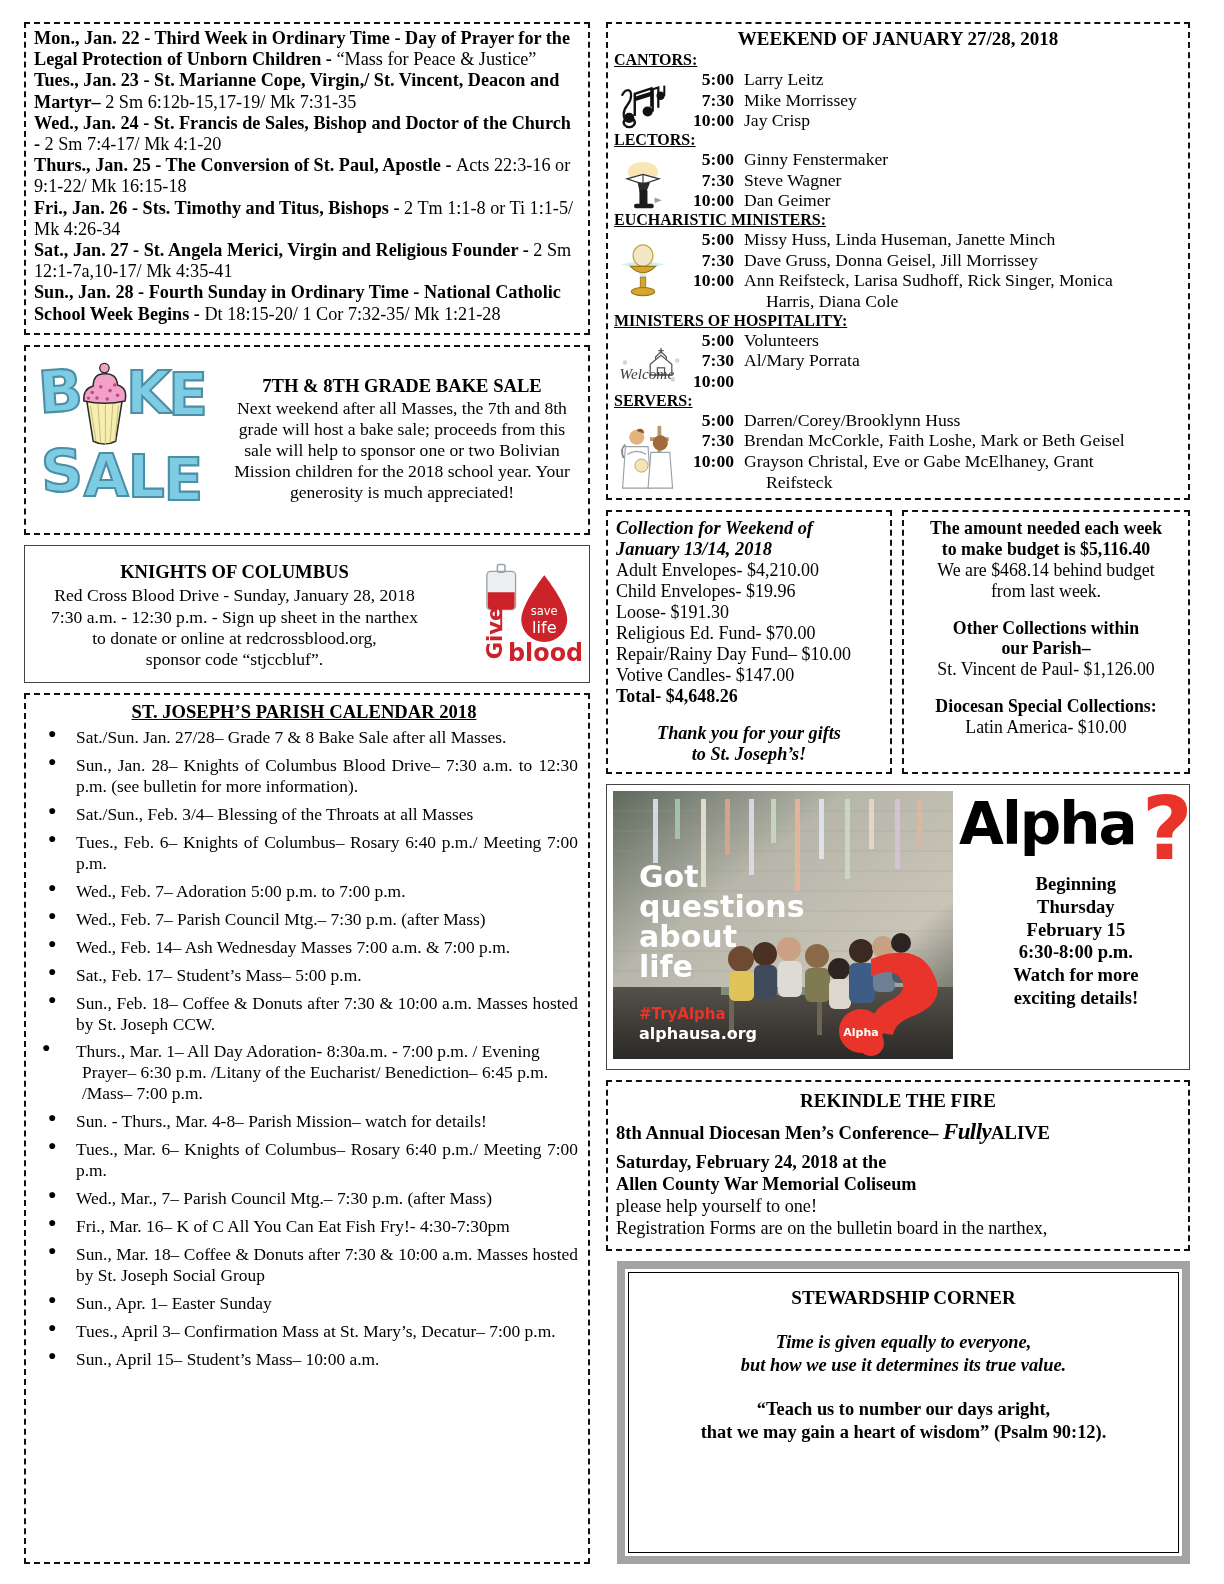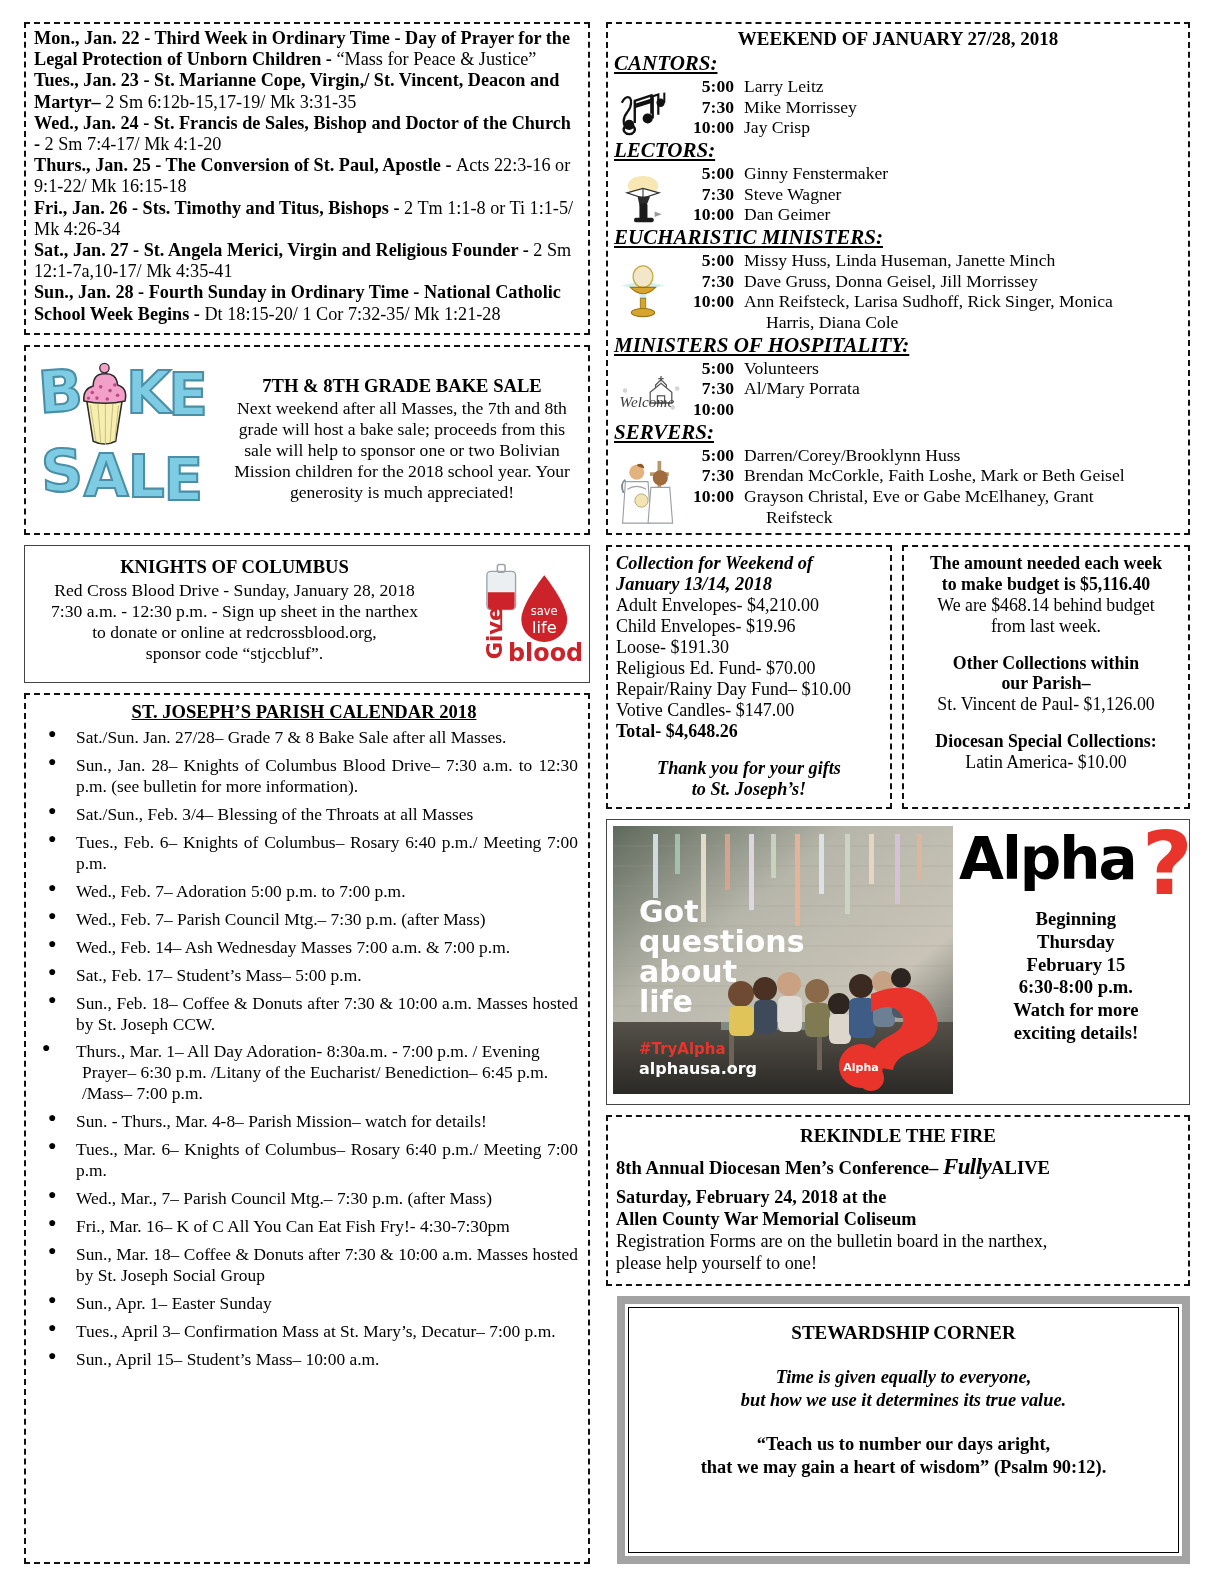--- a/index.html
+++ b/index.html
@@ -65,21 +65,21 @@
   }
   .reading .day { font-weight: bold; }
 
   
   .bake-wrap { display: flex; align-items: center; gap: 4px; }
   .bake-art { width: 188px; flex: 0 0 188px; }
   .bake-txt { flex: 1; font-size: 17.6px; line-height: 1.19; text-align: center; }
   .bake-head { font-weight: bold; font-size: 18.6px; margin-bottom: 1px; }
 
   
-  .koc-wrap { display: flex; align-items: flex-start; gap: 37px; }
+  .koc-wrap { display: flex; align-items: flex-end; gap: 37px; }
   .koc-txt { flex: 1; text-align: center; font-size: 17.6px; line-height: 1.2; }
   .koc-head { font-weight: bold; font-size: 18.6px; margin-bottom: 2px; }
   .koc-art { width: 108px; flex: 0 0 108px; }
 
   
   .cal-head {
     font-weight: bold; font-size: 18.6px; text-align: center;
     text-decoration: underline; margin: 2px 0 4px 0;
   }
   .cal-list { list-style: none; margin: 0; padding: 0; }
@@ -98,22 +98,22 @@
     left: 18px;
     top: -1px;
     font-size: 14px;
   }
   .cal-list li.nojust { text-align: left; }
   .cal-list li.ind2 { padding-left: 52px; text-indent: -6px; }
 
   
   .min-title { font-weight: bold; font-size: 19px; text-align: center; margin-bottom: 1px; }
   .grp-head {
-    font-weight: bold; font-size: 21px;
-    text-decoration: underline; margin-top: 0px; font-style: italic;
+    font-weight: bold; font-size: 16px;
+    text-decoration: underline; margin-top: 0px;
   }
   .grp-body { position: relative; min-height: 10px; }
   .grp-icon {
     position: absolute; left: 2px; top: 12px; width: 58px;
   }
   .mrow { font-size: 17.6px; line-height: 1.175; padding-left: 68px; display: flex; }
   .mrow .tm { font-weight: bold; width: 62px; flex: 0 0 62px; text-align: right; padding-right: 10px; box-sizing: border-box;}
   .mrow .nm { flex: 1; }
   .mrow .nm .cont { display: block; padding-left: 22px; }
 
@@ -161,21 +161,21 @@
 </head>
 <body>
 
 <div class="page">
 
   <div class="col-left">
 
     <div class="dashbox" style="padding-bottom:8px;">
       <div id="scripture-list">
           <div class="reading"><span class="day">Mon.,  Jan. 22 - Third Week in Ordinary Time - Day of Prayer for the Legal Protection of Unborn Children - </span><span>“Mass for Peace &amp; Justice”</span></div>
-          <div class="reading"><span class="day">Tues., Jan. 23 - St. Marianne Cope, Virgin,/ St. Vincent, Deacon and Martyr– </span><span>2 Sm 6:12b-15,17-19/ Mk 3:31-35</span></div>
+          <div class="reading"><span class="day">Tues., Jan. 23 - St. Marianne Cope, Virgin,/ St. Vincent, Deacon and Martyr– </span><span>2 Sm 6:12b-15,17-19/ Mk 7:31-35</span></div>
           <div class="reading"><span class="day">Wed., Jan. 24 - St. Francis de Sales, Bishop and Doctor of the Church - </span><span>2 Sm 7:4-17/ Mk 4:1-20</span></div>
           <div class="reading"><span class="day">Thurs., Jan. 25 - The Conversion of St. Paul, Apostle - </span><span>Acts 22:3-16 or 9:1-22/ Mk 16:15-18</span></div>
           <div class="reading"><span class="day">Fri., Jan. 26 - Sts. Timothy and Titus, Bishops - </span><span>2 Tm 1:1-8 or Ti 1:1-5/ Mk 4:26-34</span></div>
           <div class="reading"><span class="day">Sat., Jan. 27 - St. Angela Merici, Virgin and Religious Founder - </span><span>2 Sm 12:1-7a,10-17/ Mk 4:35-41</span></div>
           <div class="reading"><span class="day">Sun., Jan. 28 - Fourth Sunday in Ordinary Time - National Catholic School Week Begins - </span><span>Dt 18:15-20/ 1 Cor 7:32-35/ Mk 1:21-28</span></div>
         </div>
     </div>
 
     <div class="dashbox" style="padding:8px 8px 10px 6px;">
       <div class="bake-wrap">
@@ -557,22 +557,22 @@
       </div>
     </div>
 
     <div class="dashbox" style="padding:8px 8px 10px 8px;">
       <div class="rk-head">REKINDLE THE FIRE</div>
       <div class="rk-line b" style="font-size:18.6px;">
         <span>8th Annual Diocesan Men’s Conference– </span><span class="script">Fully</span><span>ALIVE</span>
       </div>
       <div class="rk-line b" style="margin-top:6px;">Saturday, February 24, 2018 at the</div>
       <div class="rk-line b">Allen County War Memorial Coliseum</div>
+      <div class="rk-line">please help yourself to one!</div>
       <div class="rk-line">Registration Forms are on the bulletin board in the narthex,</div>
-      <div class="rk-line">please help yourself to one!</div>
     </div>
 
     <div class="doubleframe" style="flex:1;">
       <div class="inner">
         <div class="st-head">STEWARDSHIP CORNER</div>
         <div class="spacer-md"></div>
         <div class="st-quote">Time is given equally to everyone,</div>
         <div class="st-quote">but how we use it determines its true value.</div>
         <div class="spacer-md"></div>
         <div class="st-psalm">“Teach us to number our days aright,</div>

